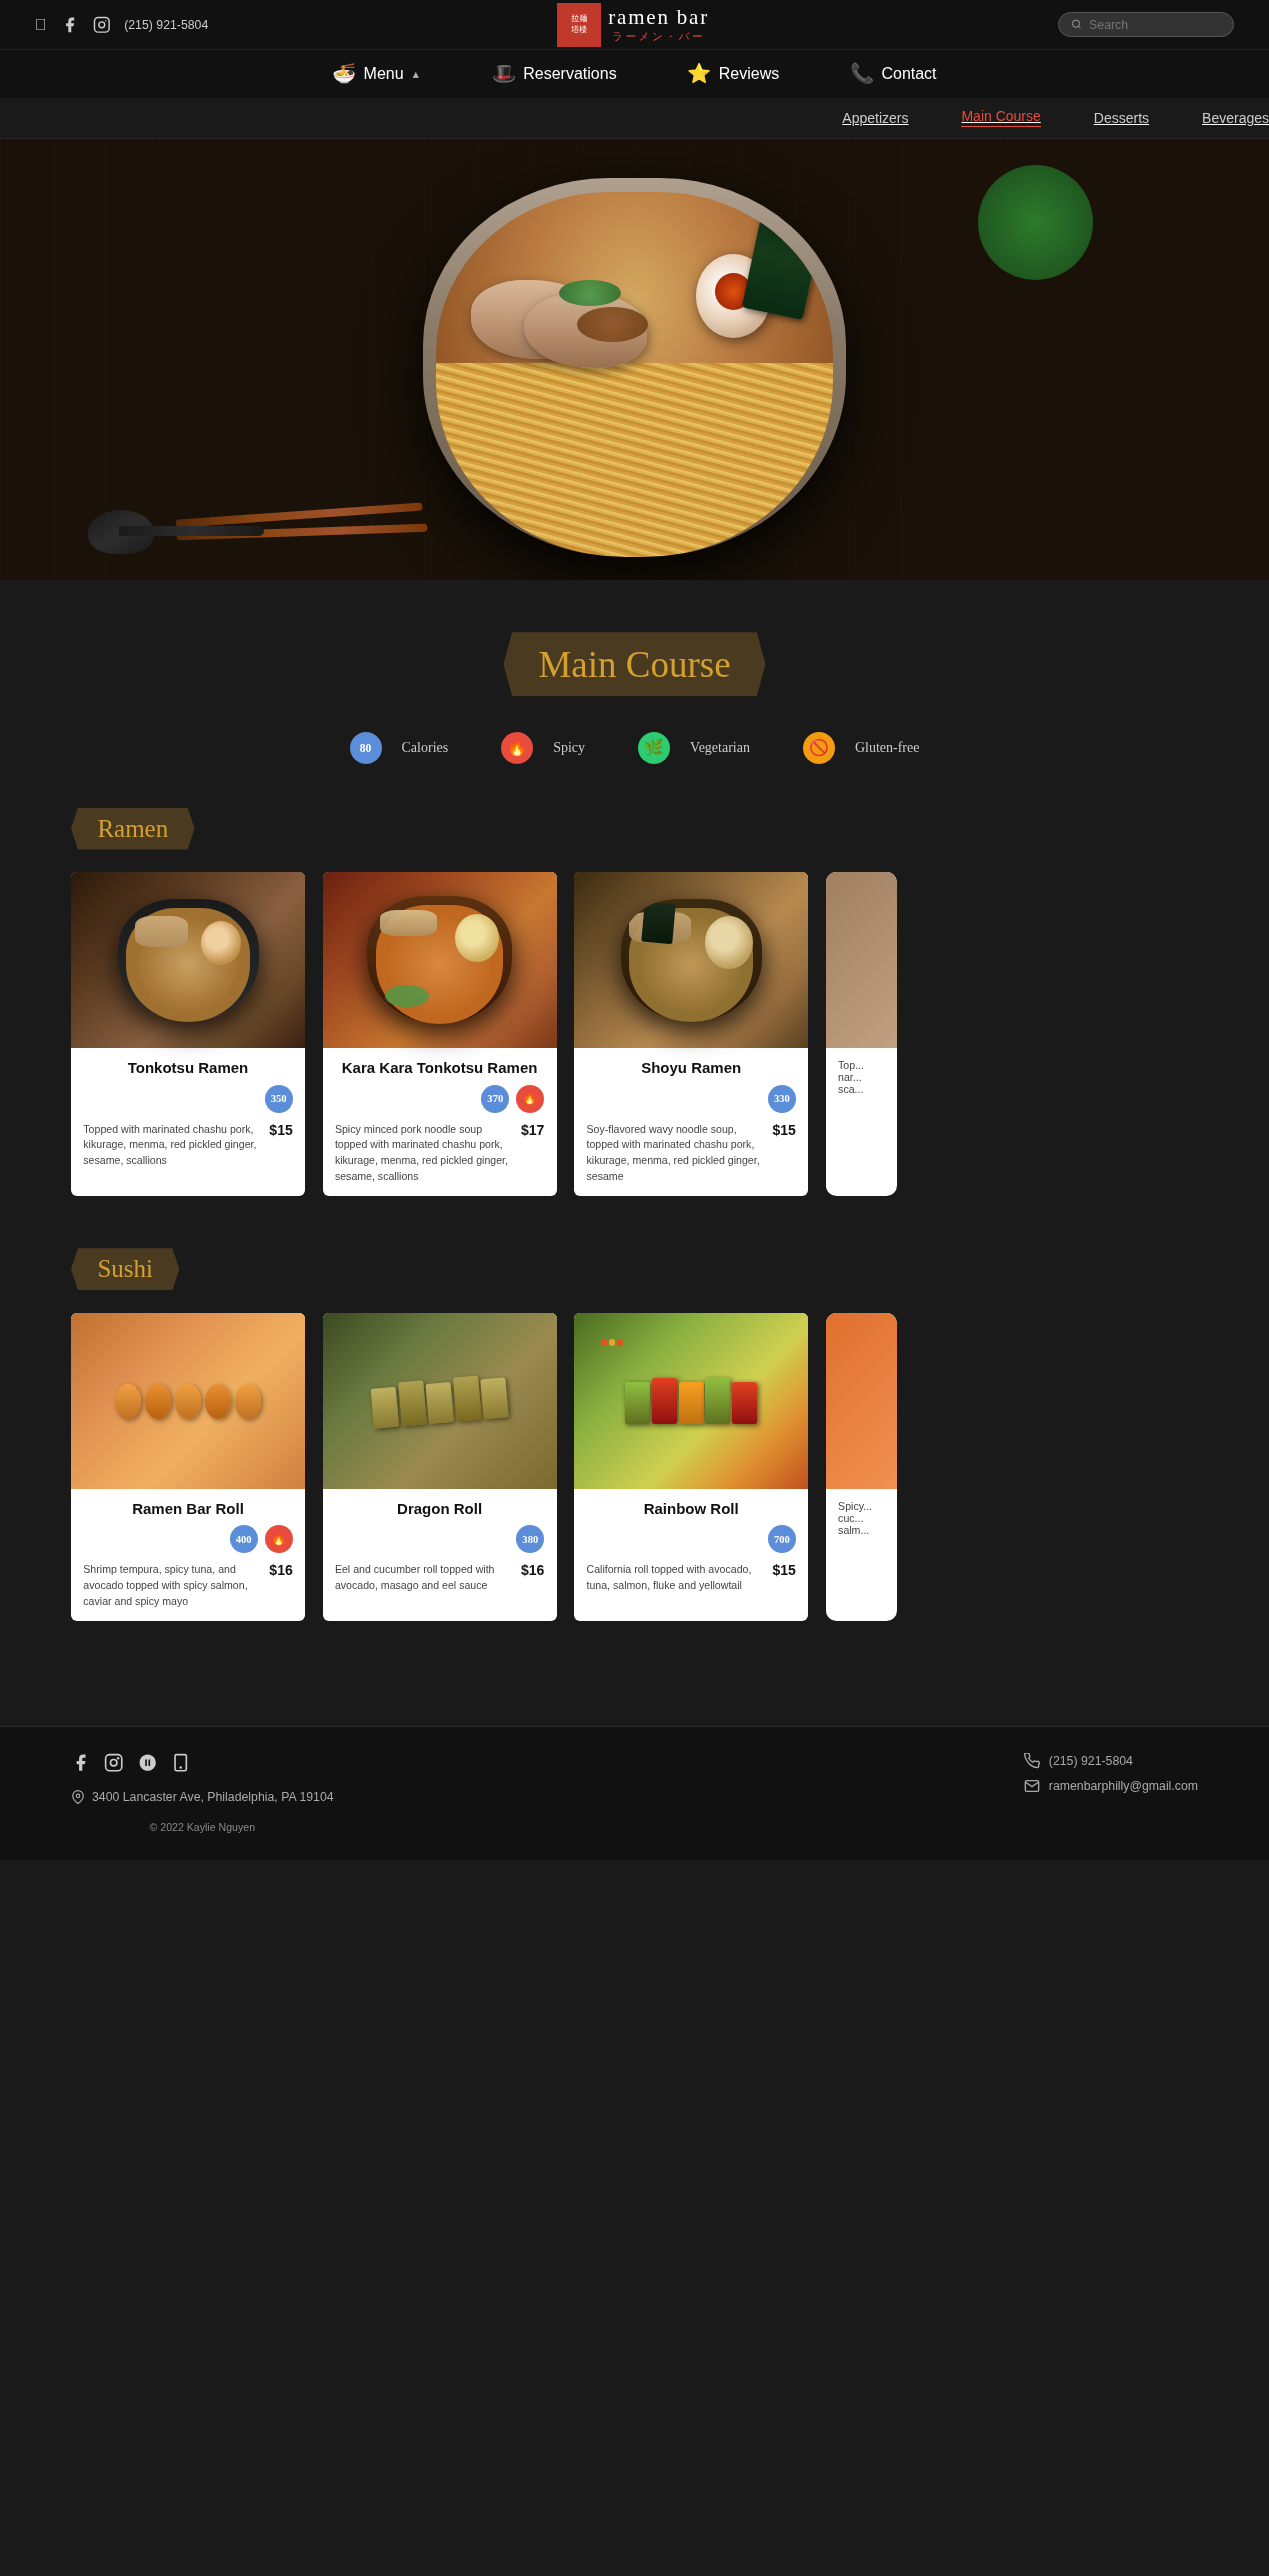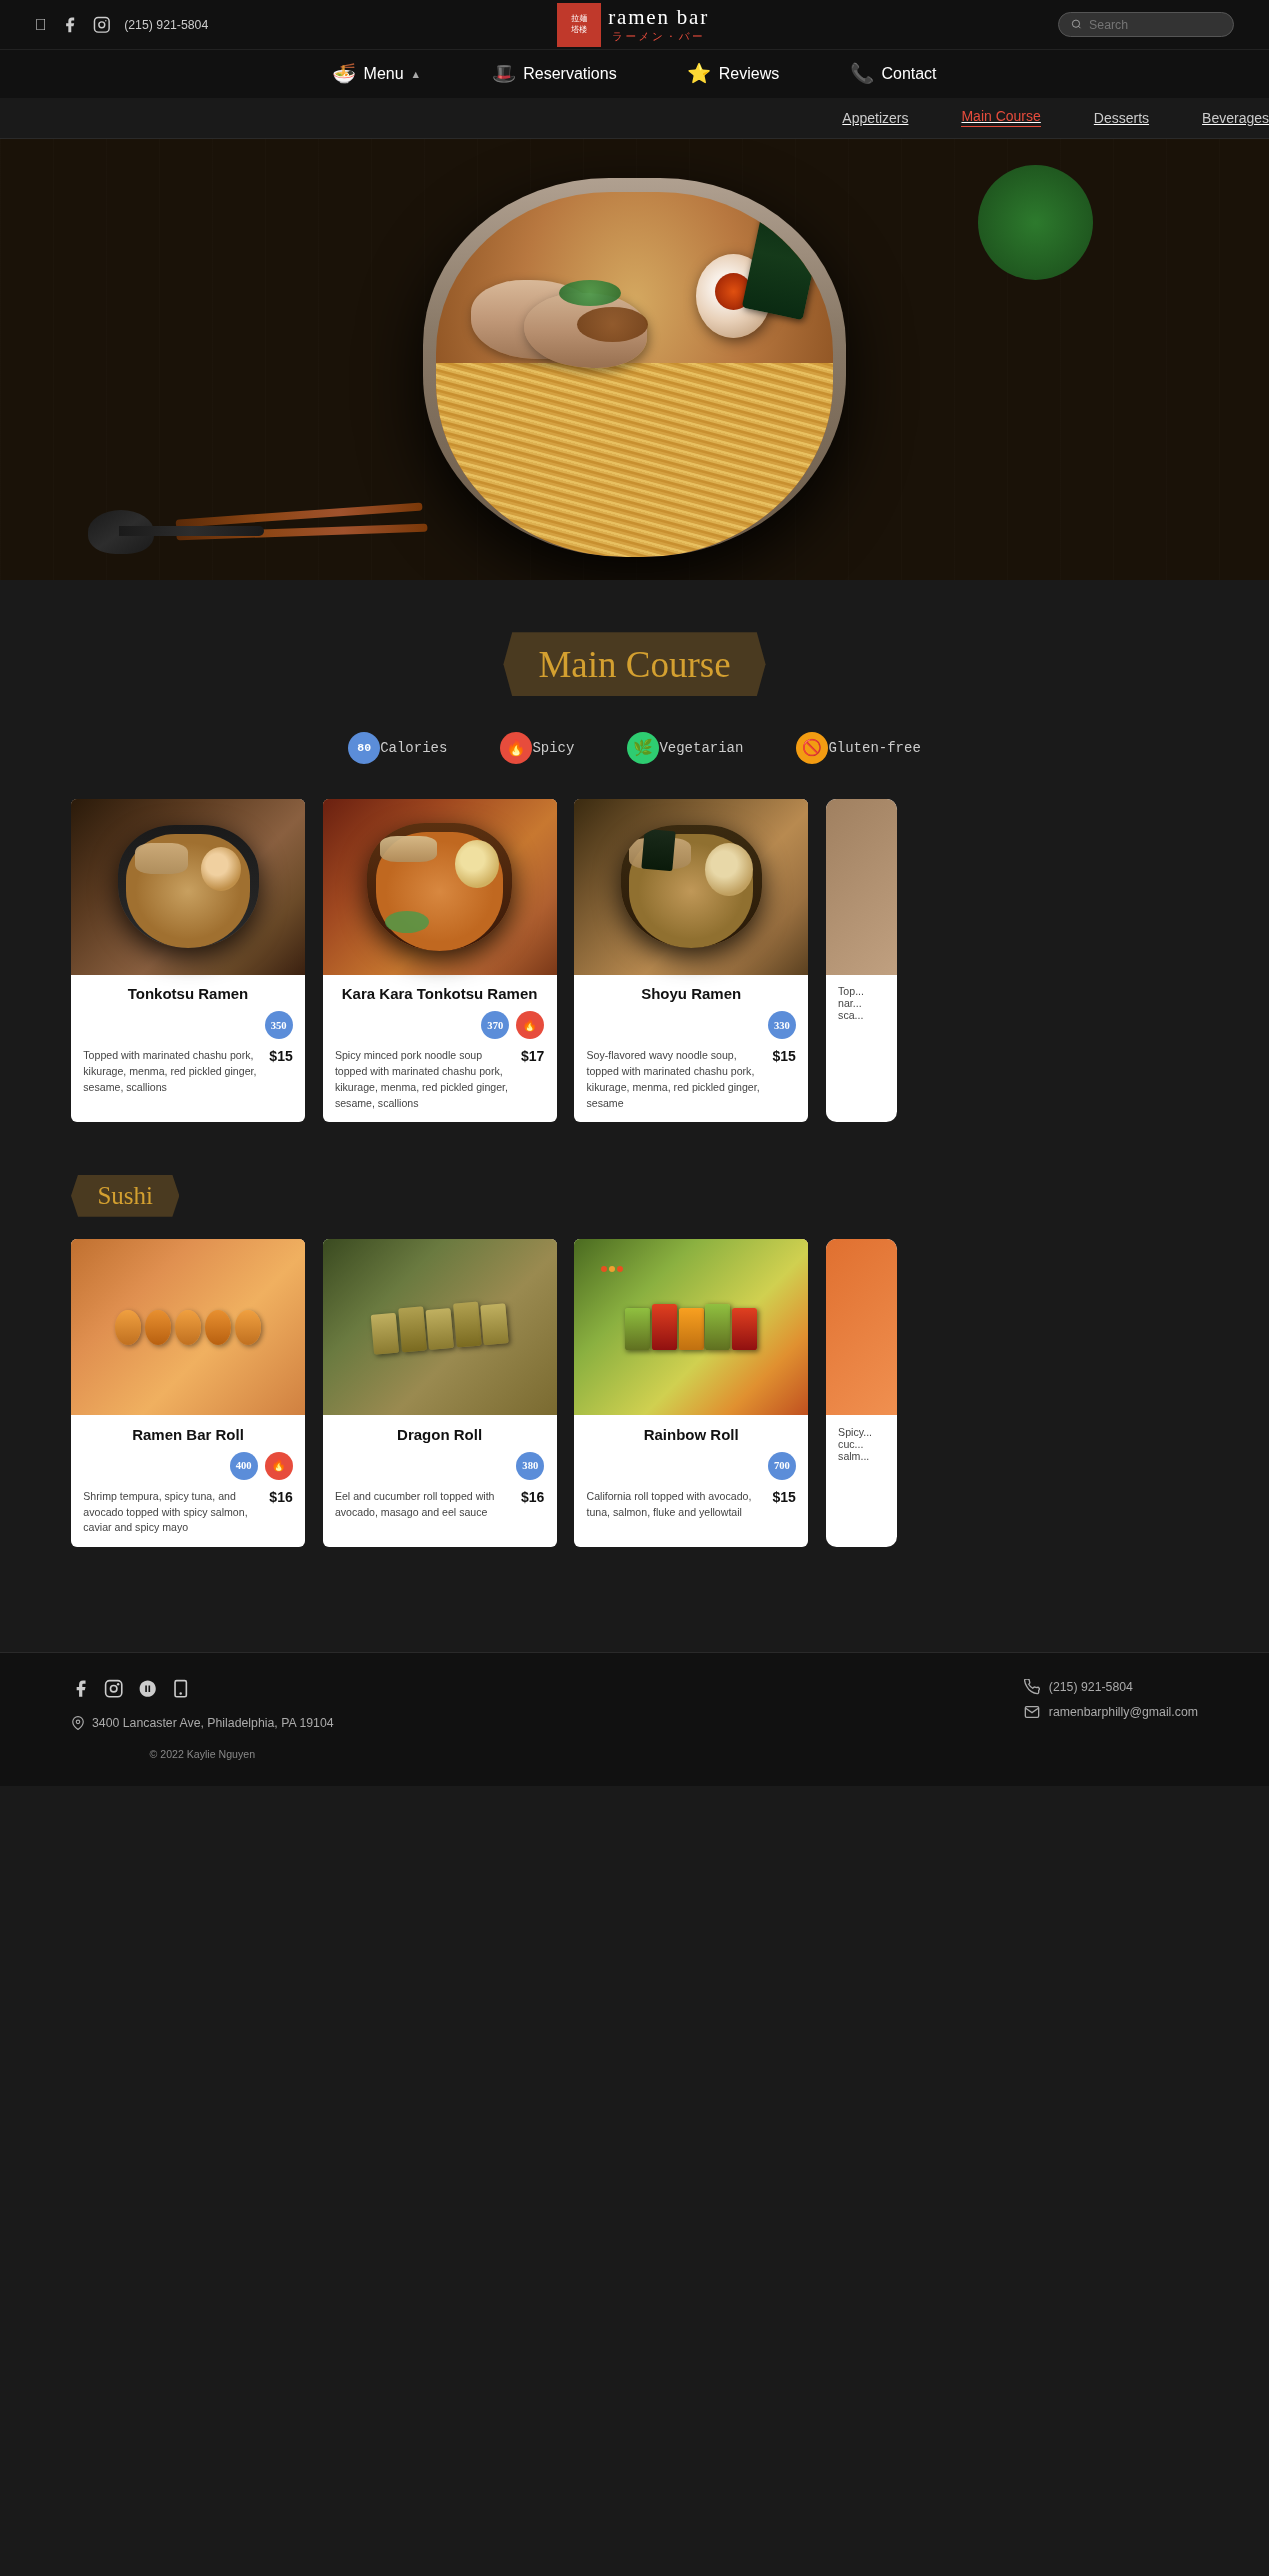--- a/index.html
+++ b/index.html
@@ -87,21 +87,21 @@
       color: #d4a030;
       font-family: 'Georgia', serif;
       clip-path: polygon(8.8px 0%, calc(100% - 8.8px) 0%, 100% 50%, calc(100% - 8.8px) 100%, 8.8px 100%, 0% 50%);
     }
 
     
     .legend {
       display: flex; align-items: center; justify-content: center;
       gap: 53px; padding: 8.8px 0 26.4px;
     }
-    .legend-item { display: flex; align-items: center; gap: 0; font-size: 14px; color: #ccc; font-family: Liberation Mono, monospace; }
+    .legend-item { display: flex; align-items: center; gap: 20px; font-size: 14px; color: #ccc; font-family: Liberation Serif, serif; }
     .legend-icon {
       width: 32px; height: 32px; border-radius: 50%;
       display: flex; align-items: center; justify-content: center;
       font-size: 14px; font-weight: bold;
     }
     .legend-icon.calories { background: #5b8dd9; color: #fff; font-size: 11.5px; }
     .legend-icon.spicy { background: #e74c3c; font-size: 16px; }
     .legend-icon.vegetarian { background: #2ecc71; font-size: 16px; }
     .legend-icon.gluten { background: #f39c12; font-size: 16px; }
 
@@ -302,20 +302,23 @@
     <div class="legend-item">
       <div class="legend-icon vegetarian">🌿</div>
       <span>Vegetarian</span>
     </div>
     <div class="legend-item">
       <div class="legend-icon gluten">🚫</div>
       <span>Gluten-free</span>
     </div>
   </div>
 
+  <div class="category-label-container">
+    <div class="category-label">Ramen</div>
+  </div>
 
   <div class="cards-row">
 
     <div class="card">
       <div class="food-image-container card-img-ramen1">
         <div style="position:absolute; inset:0; background:linear-gradient(135deg, #2a1a0a 0%, #5a3a20 30%, #8a6040 60%, #6a4a28 80%, #3a2010 100%); display:flex; align-items:center; justify-content:center;">
 
           <div style="width:141px; height:123px; background:linear-gradient(to bottom, #1a1a1a, #2a2a2a); border-radius:40% 40% 50% 50%; position:relative; box-shadow:0 8.8px 26.4px rgba(0,0,0,0.8); overflow:hidden;">
             <div style="position:absolute; top:8.8px; left:8.8px; right:8.8px; bottom:0; background:radial-gradient(ellipse, #c8a060 0%, #a07030 60%); border-radius:40% 40% 50% 50%;"></div>
             <div style="position:absolute; top:17.6px; left:17.6px; width:53px; height:31px; background:linear-gradient(to bottom,#d0b080,#b09060); border-radius:30%; opacity:0.9;"></div>

